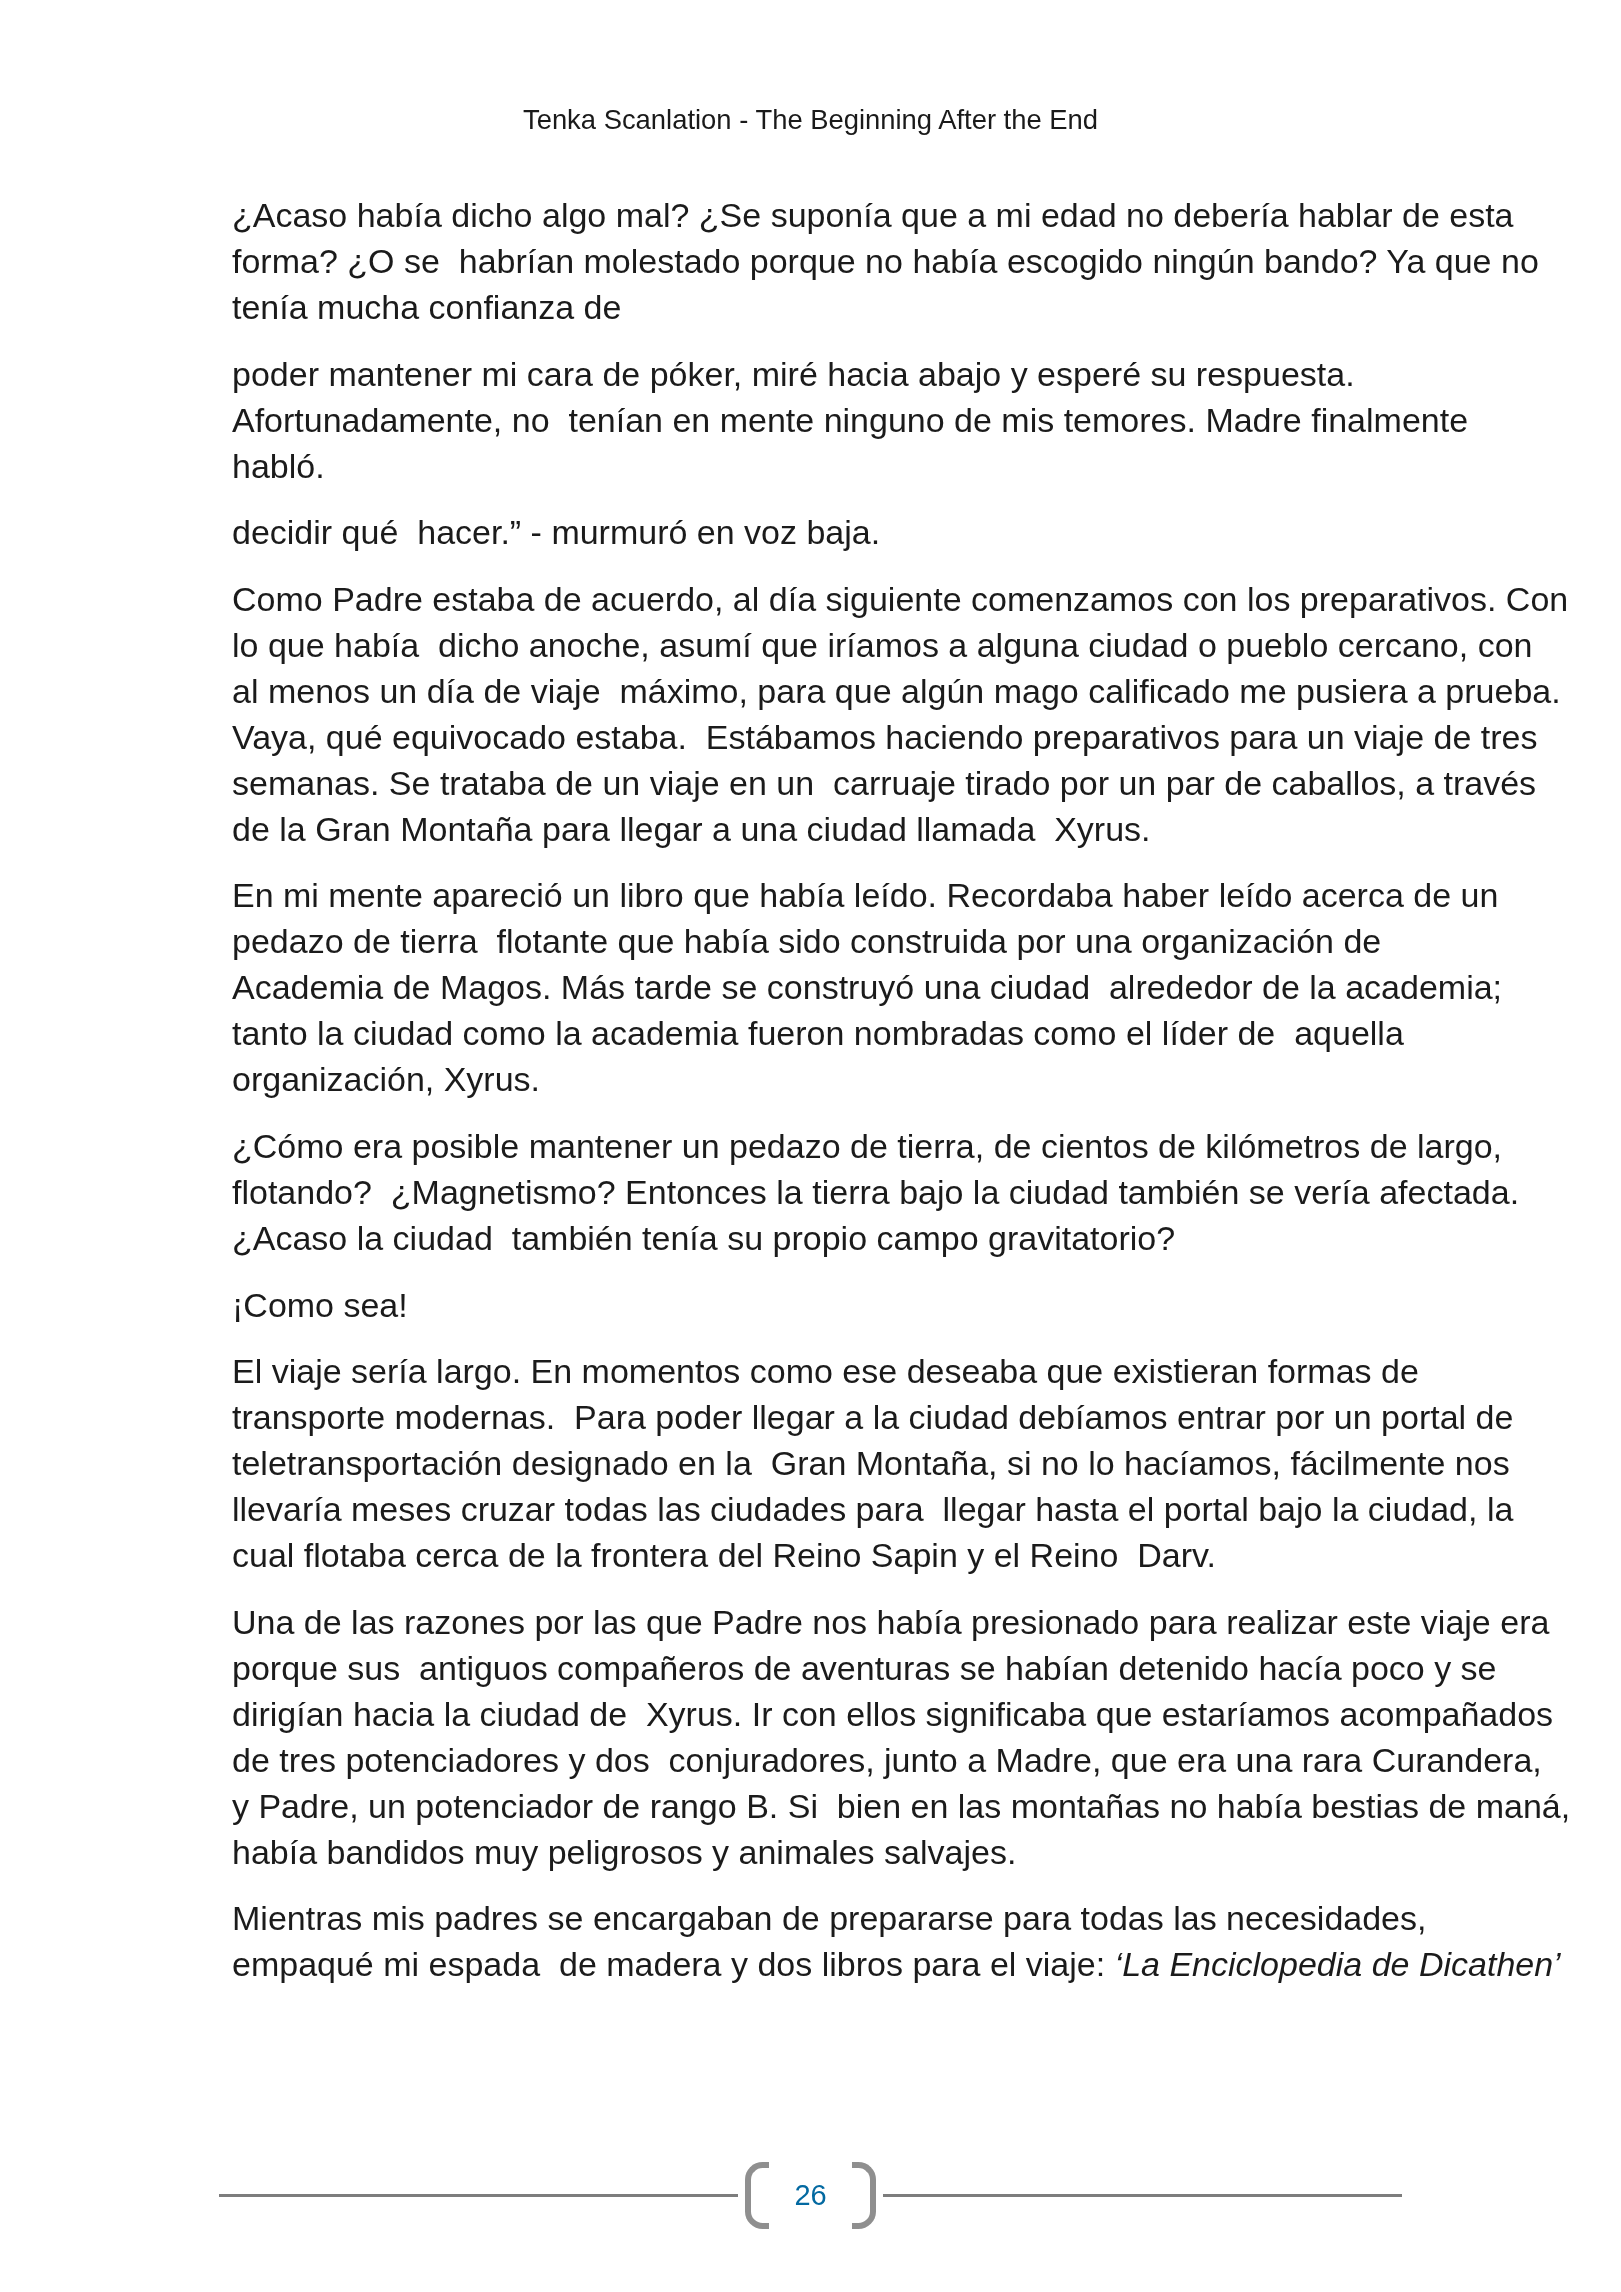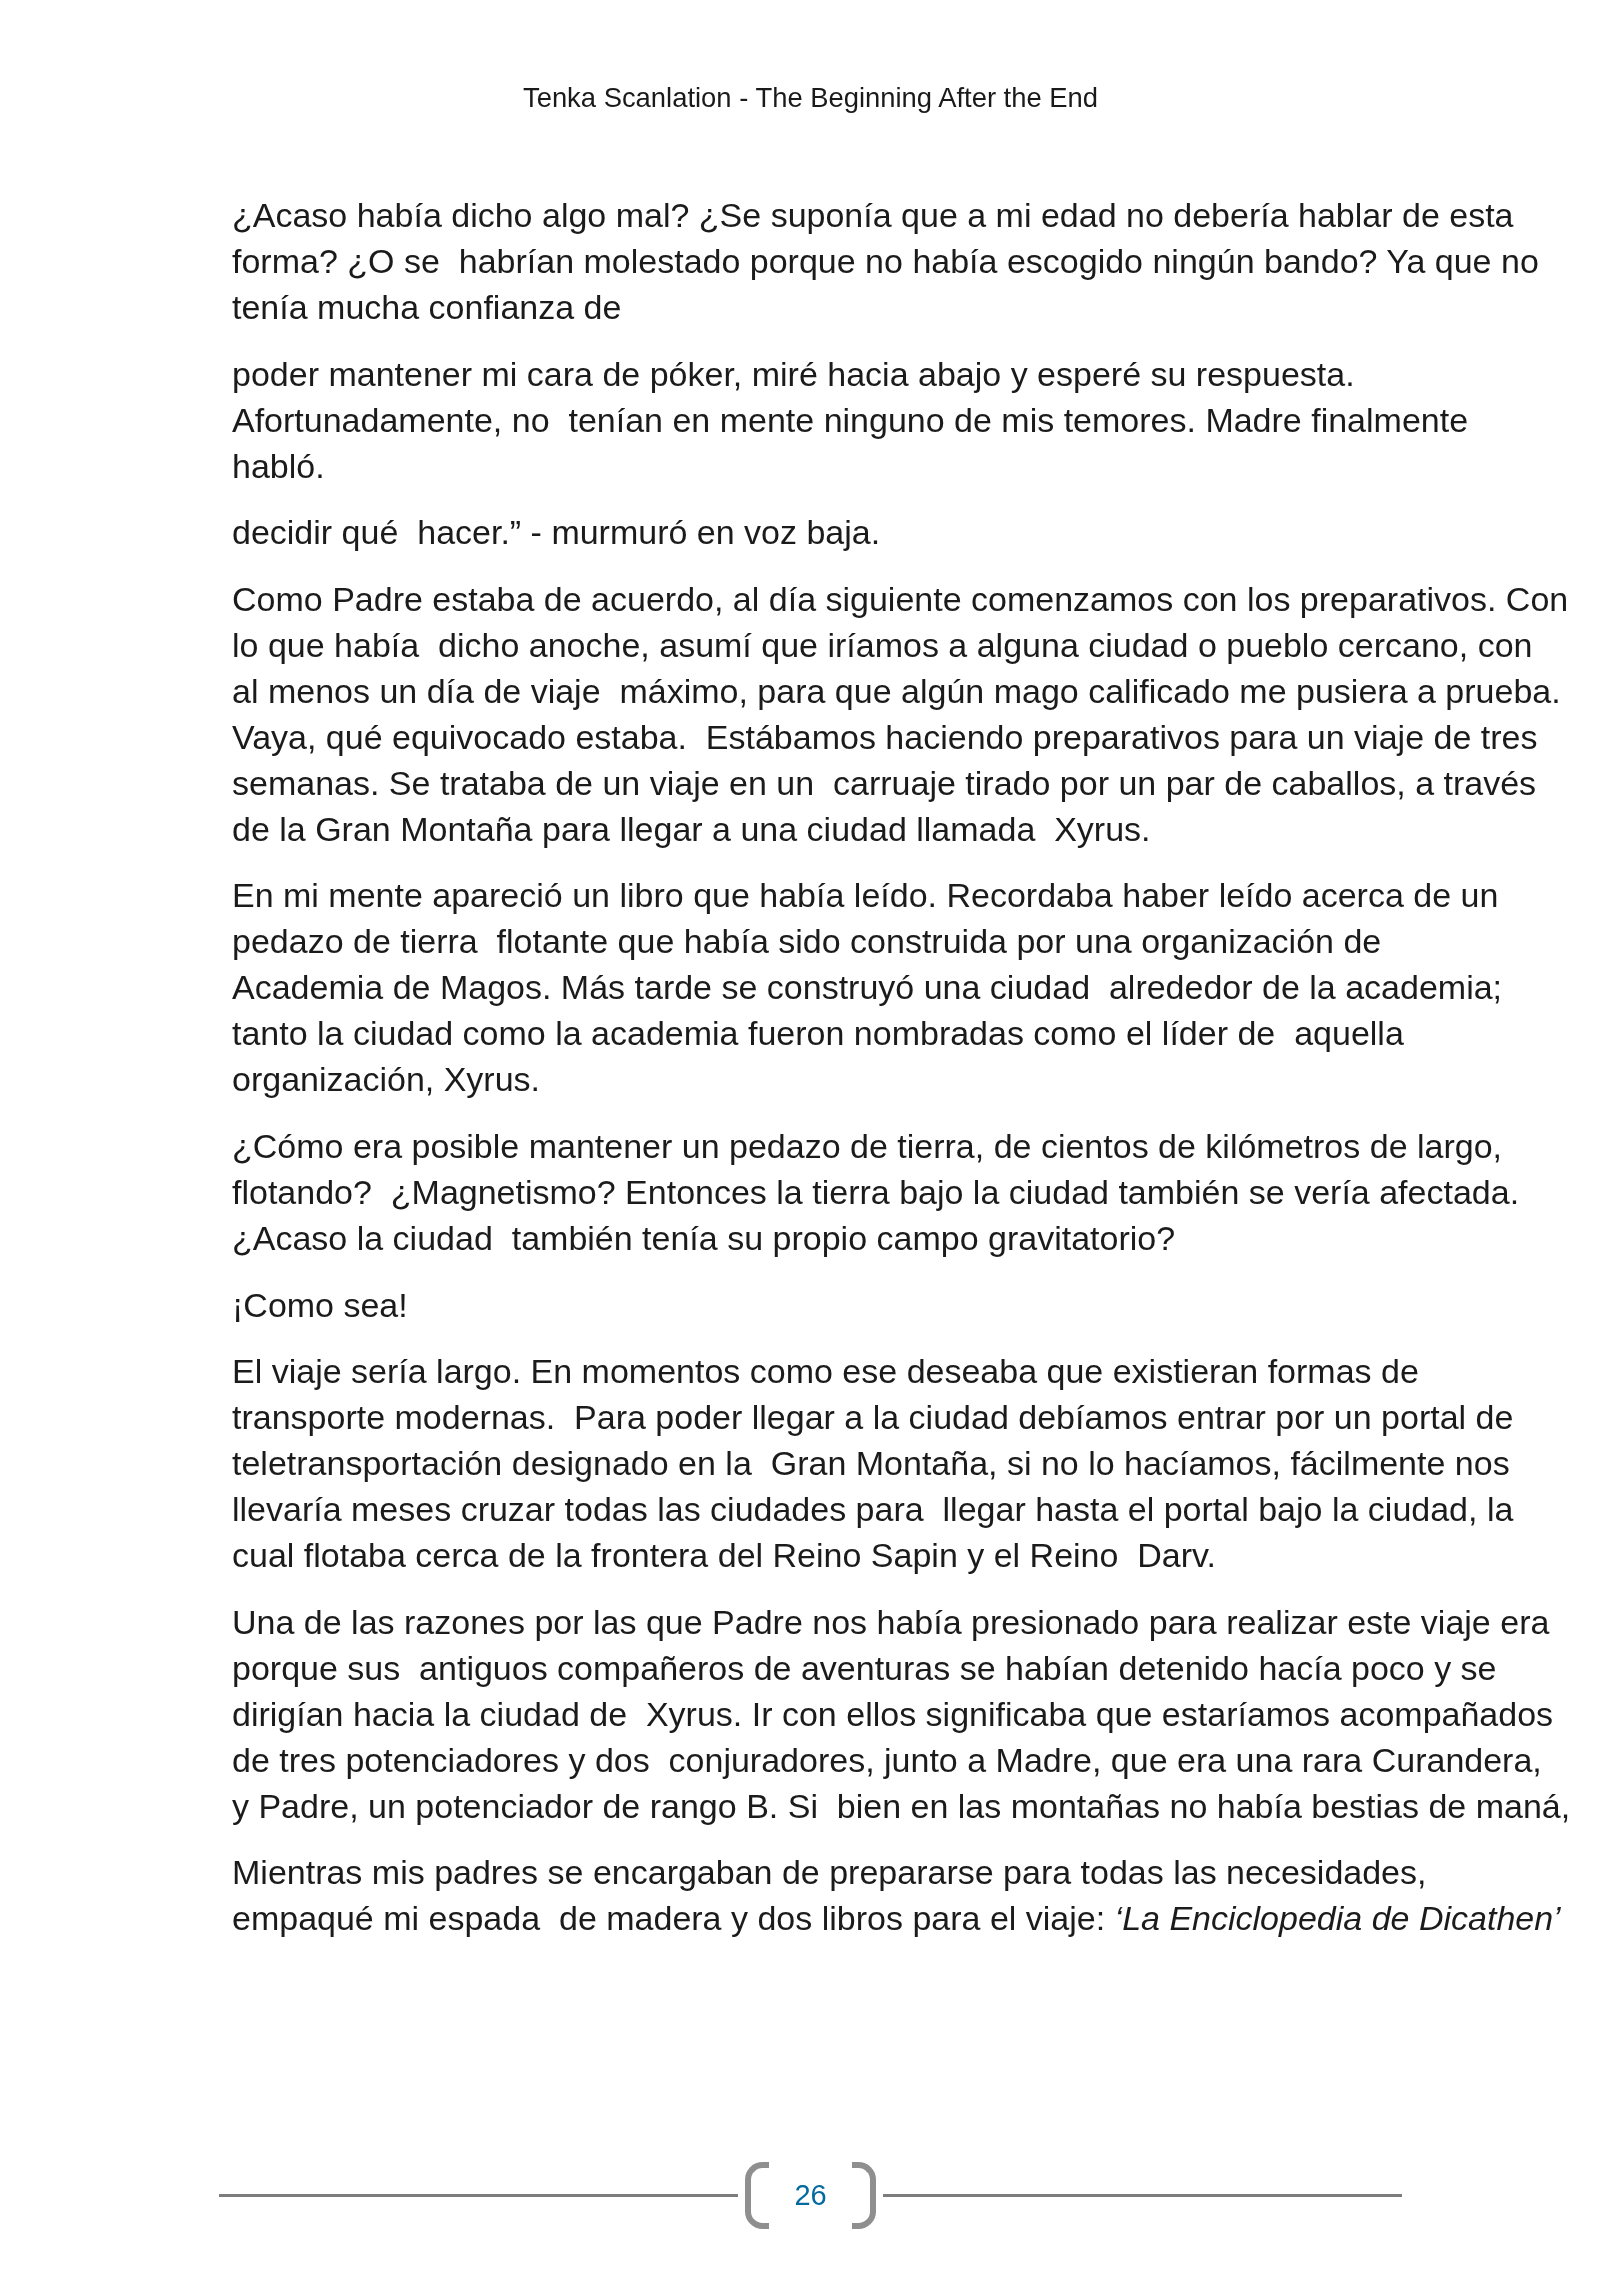--- a/index.html
+++ b/index.html
@@ -12,21 +12,21 @@
     width: 1621px;
     height: 2293px;
     margin: 0 auto;
     background: #ffffff;
     font-family: "Liberation Sans", sans-serif;
     color: #1b1b1b;
     overflow: hidden;
   }
   .header {
     position: absolute;
-    top: 78px;
+    top: 100px;
     left: 0;
     width: 100%;
     text-align: center;
     font-size: 27.4px;
     line-height: 39px;
     color: #1a1a1a;
   }
   .body-text {
     position: absolute;
     top: 192px;
@@ -146,20 +146,21 @@
       <div class="line">llevaría meses cruzar todas las ciudades para  llegar hasta el portal bajo la ciudad, la</div>
       <div class="line">cual flotaba cerca de la frontera del Reino Sapin y el Reino  Darv.</div>
     </div>
 
     <div class="para">
       <div class="line">Una de las razones por las que Padre nos había presionado para realizar este viaje era</div>
       <div class="line">porque sus  antiguos compañeros de aventuras se habían detenido hacía poco y se</div>
       <div class="line">dirigían hacia la ciudad de  Xyrus. Ir con ellos significaba que estaríamos acompañados</div>
       <div class="line">de tres potenciadores y dos  conjuradores, junto a Madre, que era una rara Curandera,</div>
       <div class="line">y Padre, un potenciador de rango B. Si  bien en las montañas no había bestias de maná,</div>
+      <div class="line">había bandidos muy peligrosos y animales salvajes.</div>
     </div>
 
     <div class="para">
       <div class="line">Mientras mis padres se encargaban de prepararse para todas las necesidades,</div>
       <div class="line"><span>empaqué mi espada  de madera y dos libros para el viaje: </span><span class="italic">‘La Enciclopedia de Dicathen’</span></div>
     </div>
 
   </div>
 
   <div class="footer">

